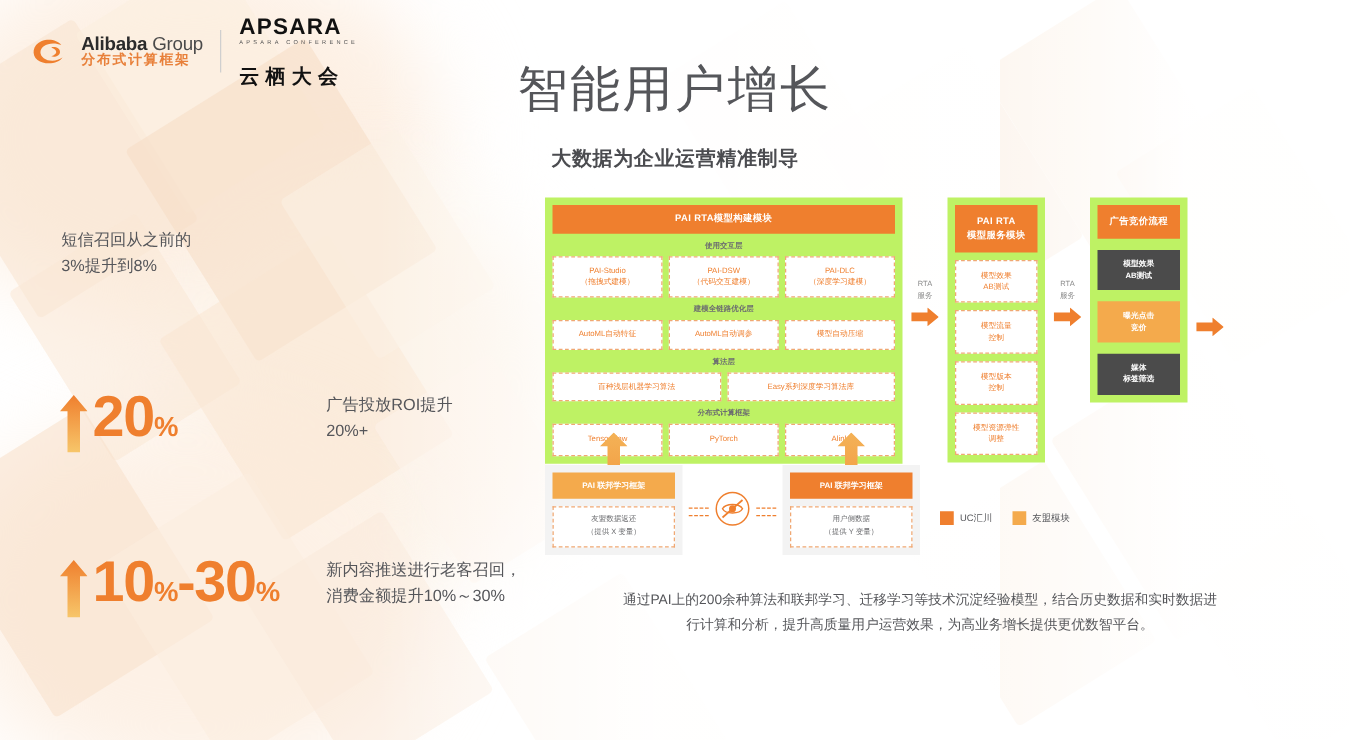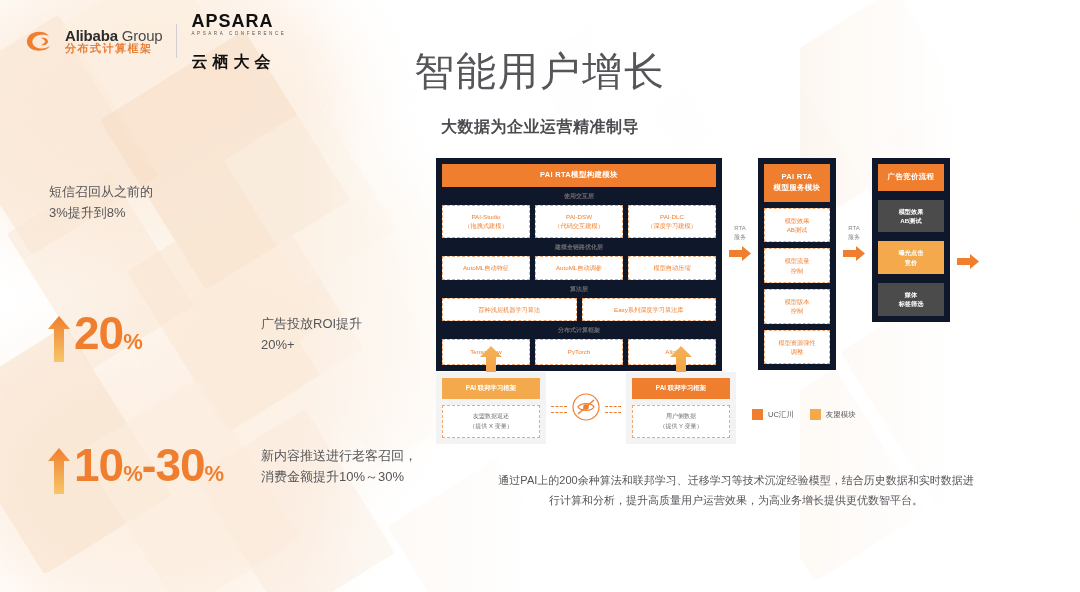--- a/index.html
+++ b/index.html
@@ -62,21 +62,21 @@
   .stat-num .pct { font-size: 22px; font-weight: 800; }
   .stat-num .to { font-size: 26px; font-weight: 400; padding: 0 6px; position: relative; top: -5px; }
   .stat-num .dash { font-size: 44px; font-weight: 800; }
   .stat-desc { font-size: 13px; color: #55565a; line-height: 1.6; margin-left: 1px; margin-top: 4px; white-space: pre-line; }
   .stat-left { display: flex; align-items: flex-start; width: 212px; flex: none; }
 
   
   .diagram { position: absolute; left: 436px; top: 158px; width: 620px; z-index: 4; }
   .diagram-row { display: flex; align-items: flex-start; }
 
-  .panel { background: #0f172a; padding: 6px; }
+  .panel { background: #bef264; padding: 6px; }
   .panel-main { width: 286px; }
   .panel-serve { width: 78px; }
   .panel-bid   { width: 78px; }
   .panel-plat  { width: 78px; background: transparent; padding: 0; }
 
   .hdr {
     background: #ef7f2e; color: #fff; text-align: center;
     font-size: 7.5px; font-weight: 700; letter-spacing: .3px;
     padding: 6px 2px; line-height: 1.45;
   }

